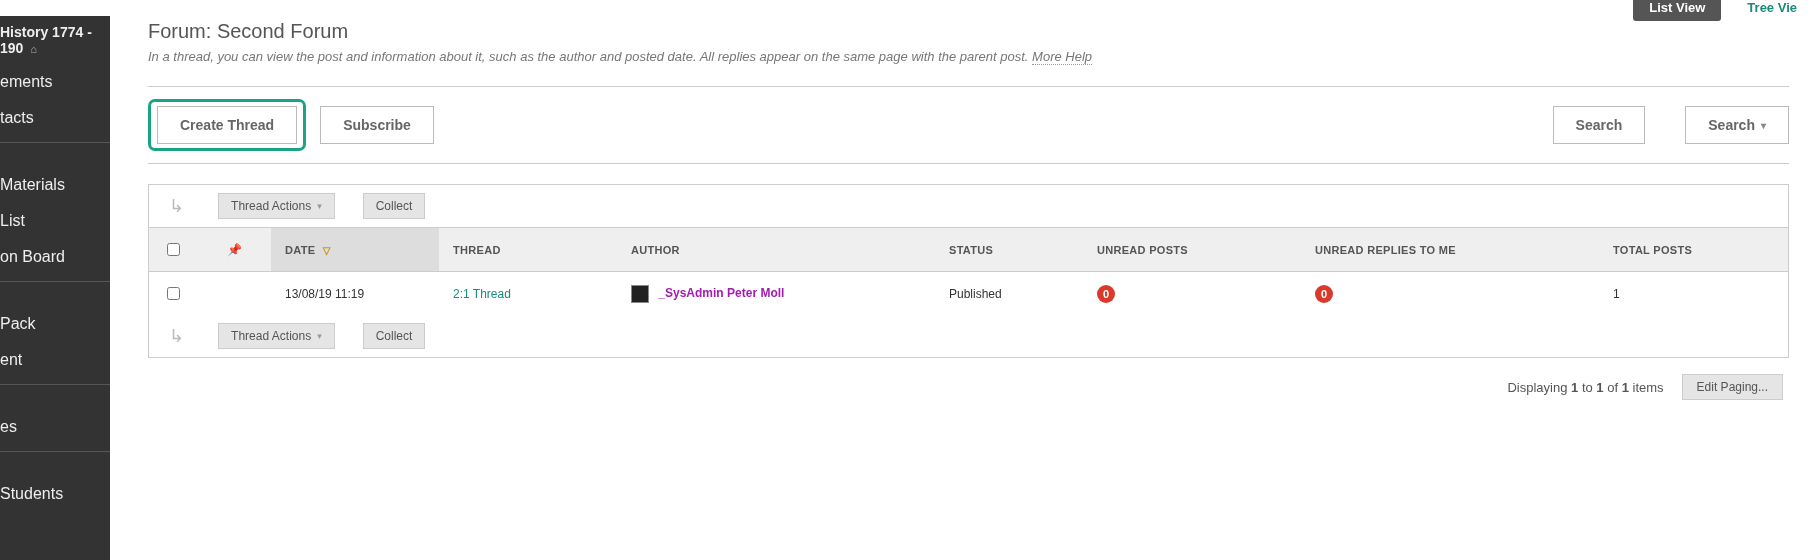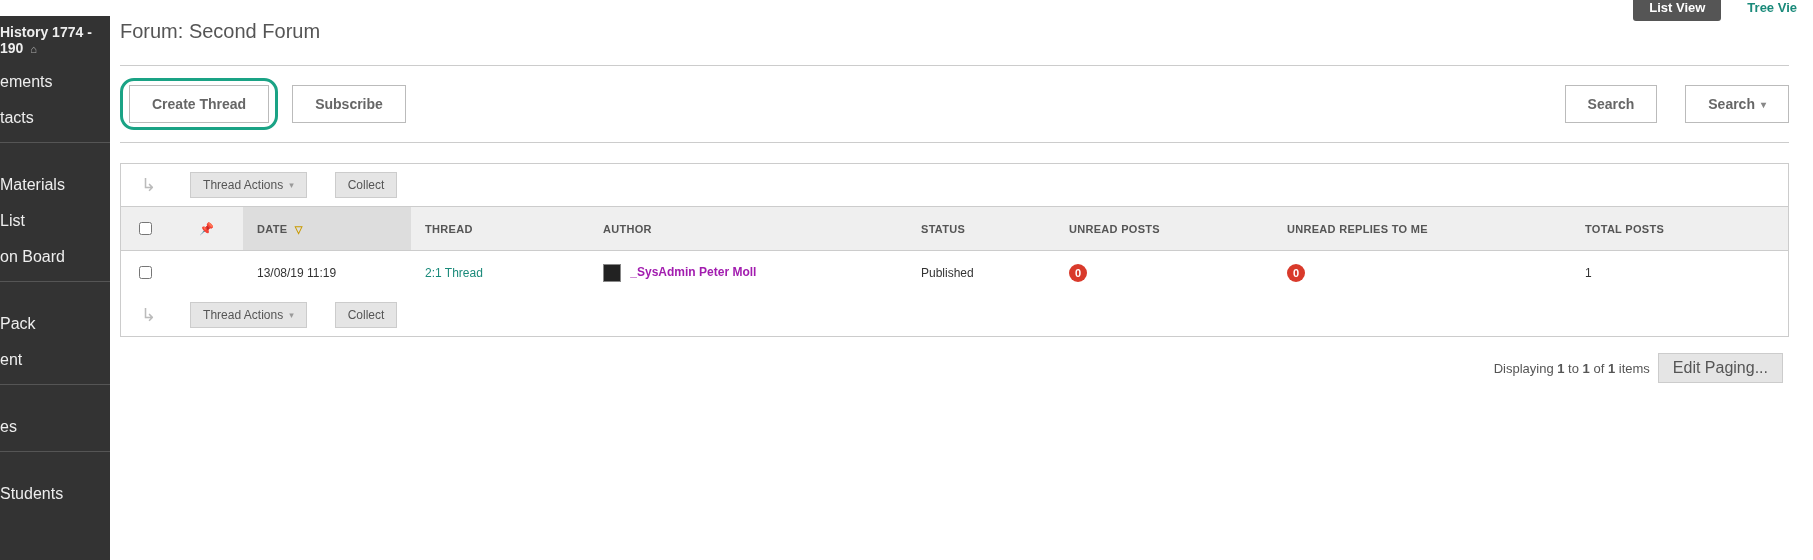--- a/index.html
+++ b/index.html
@@ -4,51 +4,51 @@
 <style>
   html,body{margin:0;padding:0;font-family:"Helvetica Neue",Arial,sans-serif;color:#333;background:#fff;}
   body{width:1813px;height:560px;overflow:hidden;position:relative;font-size:13px;}
   .sidebar{position:absolute;left:0;top:16px;width:110px;height:560px;background:#333;color:#eee;}
   .sidebar ul{list-style:none;margin:0;padding:0;}
   .sidebar .course-title{font-weight:bold;padding:8px 6px 8px 0;font-size:14px;}
   .sidebar li{padding:9px 6px 9px 0;font-size:16px;}
   .sidebar .divider{border-top:1px solid #555;margin:6px 0;}
   .home-icon{font-size:11px;color:#aaa;margin-left:3px;}
 
-  .main{position:absolute;left:96px;top:0;right:0;height:560px;padding:0 24px;box-sizing:border-box;}
+  .main{position:absolute;left:124px;top:0;right:0;height:560px;padding:0 24px;box-sizing:border-box;}
   .page-title{font-size:20px;font-weight:300;color:#555;margin-top:20px;}
   .page-desc{font-style:italic;color:#777;margin-top:6px;}
   .more-help{border-bottom:1px dotted #999;cursor:pointer;}
 
   .toolbar{margin-top:22px;border-top:1px solid #ccc;border-bottom:1px solid #ccc;padding:12px 0;display:flex;align-items:center;}
   .btn{display:inline-flex;align-items:center;justify-content:center;height:38px;padding:0 22px;background:#fff;border:1px solid #bbb;color:#666;font-size:14px;font-weight:600;margin-left:14px;cursor:pointer;}
   .btn:first-child{margin-left:0;}
-  .highlight-circle{border:3px solid #1aa385;border-radius:14px;padding:4px 6px;display:inline-block;}
-  .toolbar-right{margin-left:auto;display:flex;gap:14px;}
+  .highlight-circle{border:3px solid #1aa385;border-radius:7px;padding:4px 6px;display:inline-block;}
+  .toolbar-right{margin-left:auto;display:flex;gap:26px;}
   .caret{margin-left:6px;font-size:10px;color:#888;}
 
   .thread-area{border:1px solid #ccc;margin-top:20px;}
   .thread-bar{display:flex;align-items:center;padding:8px 20px;gap:12px;}
   .arrow-icon{color:#bbb;font-size:18px;margin-right:6px;}
   .smallbtn{background:#e5e5e5;border:1px solid #ccc;color:#555;padding:5px 12px;font-size:12px;cursor:pointer;display:inline-flex;align-items:center;margin-left:16px;}
   .smallbtn .caret{margin-left:6px;font-size:9px;color:#999;}
 
   table.threads{width:100%;border-collapse:collapse;}
   table.threads th,table.threads td{text-align:left;padding:12px 14px;font-size:12px;}
   table.threads thead th{background:#efefef;border-top:1px solid #ccc;border-bottom:1px solid #ccc;color:#555;font-weight:600;letter-spacing:.3px;text-transform:uppercase;font-size:11px;}
   table.threads thead th.date-col{background:#ddd;cursor:pointer;}
   .sort-down{color:#c99a00;margin-left:4px;font-size:10px;}
   .pin-icon{color:#b02a24;font-size:12px;}
   .thread-link{color:#1a8a7a;text-decoration:none;}
   .badge{display:inline-flex;min-width:18px;height:18px;border-radius:9px;background:#d93a2b;color:#fff;align-items:center;justify-content:center;font-size:11px;font-weight:bold;}
   .author-avatar{display:inline-block;width:16px;height:16px;background:#222;vertical-align:middle;margin-right:6px;border:1px solid #888;}
   td.author{font-weight:bold;color:#a21caf;}
 
-  .paging{display:flex;align-items:center;justify-content:flex-end;padding:16px 6px;gap:8px;color:#555;}
-  .paging .edit-paging{background:#e5e5e5;border:1px solid #ccc;padding:5px 14px;font-size:16px;color:#555;cursor:pointer;}
+  .paging{display:flex;align-items:center;justify-content:flex-end;padding:16px 6px;gap:18px;color:#555;}
+  .paging .edit-paging{background:#e5e5e5;border:1px solid #ccc;padding:5px 14px;font-size:12px;color:#555;cursor:pointer;}
 
   
   .view-tabs{position:absolute;right:0;top:-6px;display:flex;gap:10px;align-items:center;}
   .pill{padding:6px 16px;border-radius:3px;font-size:13px;font-weight:600;}
   .pill.active{background:#555;color:#fff;}
   .pill.green{color:#1a8a7a;}
 </style>
 </head>
 <body>
 
@@ -75,20 +75,24 @@
 </nav>
 
 <div class="main">
 
   <div class="view-tabs">
     <span class="pill active">List View</span>
     <span class="pill green">Tree Vie</span>
   </div>
 
   <div class="page-title">Forum: Second Forum</div>
+  <div class="page-desc">
+    <span>In a thread, you can view the post and information about it, such as the author and posted date. All replies appear on the same page with the parent post.</span>
+    <span class="more-help">More Help</span>
+  </div>
 
   <div class="toolbar">
     <span class="highlight-circle">
       <button class="btn">Create Thread</button>
     </span>
     <button class="btn">Subscribe</button>
     <div class="toolbar-right">
       <button class="btn">Search</button>
       <button class="btn">
         <span>Search</span>

